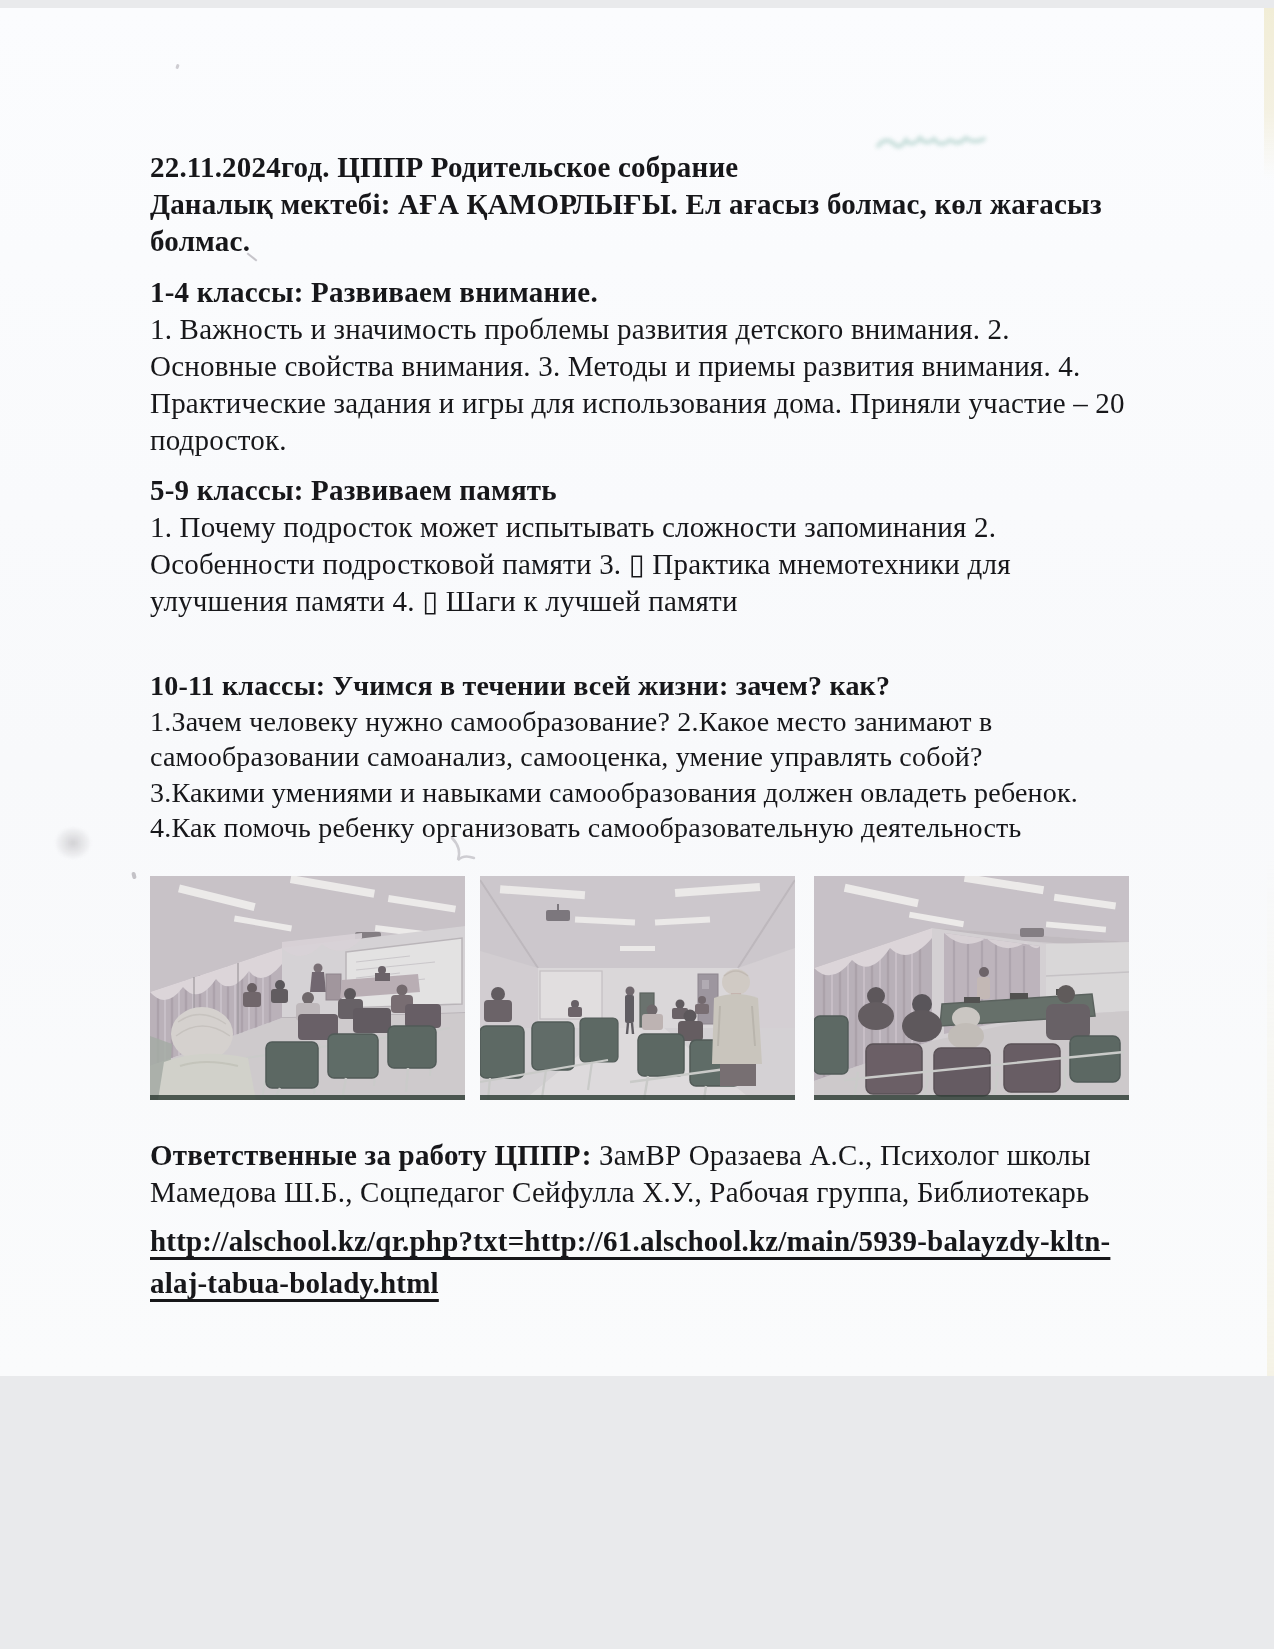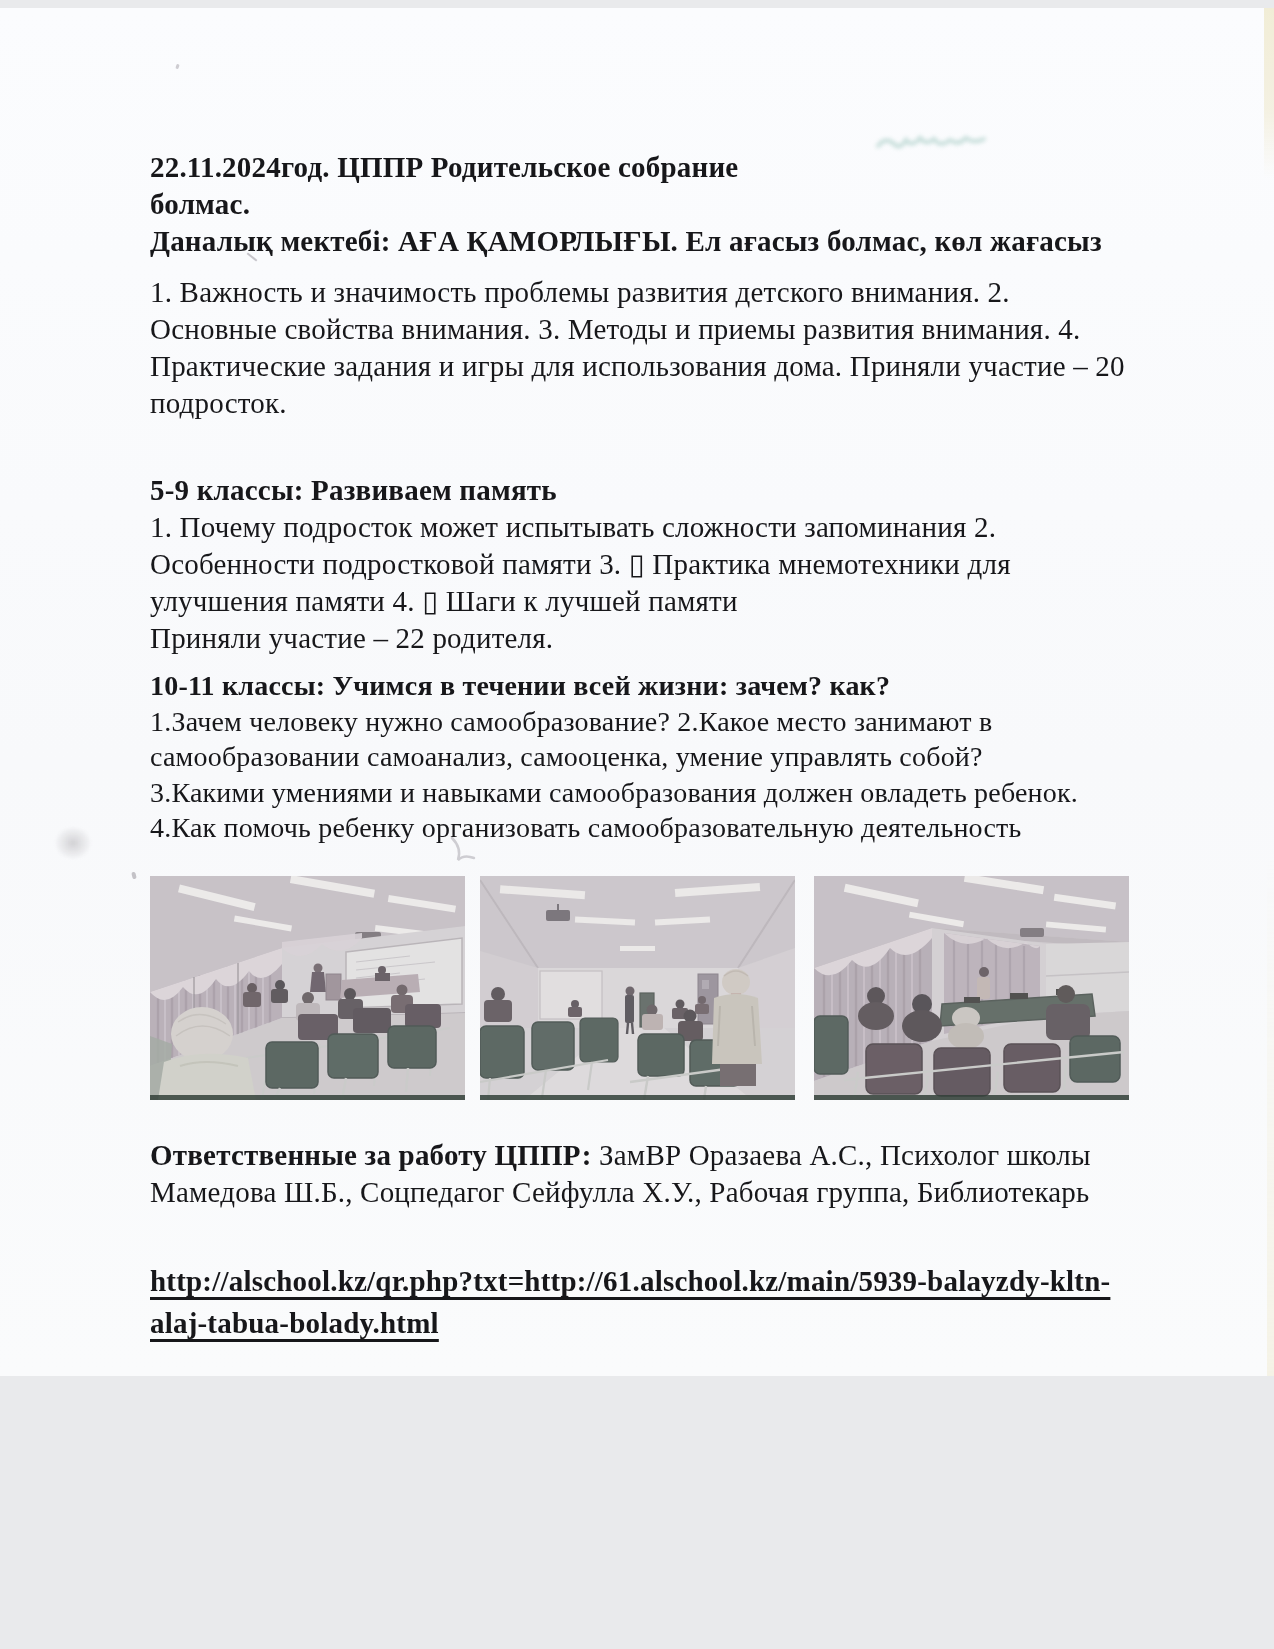--- a/index.html
+++ b/index.html
@@ -51,37 +51,37 @@
     background:linear-gradient(0deg,#efe9cc 0%, rgba(239,233,204,0) 100%);
     opacity:.45;filter:blur(.6px);}
 </style>
 </head>
 <body>
 
 <div class="page">
 
   <div class="blk t37 b" style="top:141px;">
     <div class="line">22.11.2024год. ЦППР Родительское собрание</div>
+    <div class="line">Даналық мектебі: АҒА ҚАМОРЛЫҒЫ. Ел ағасыз болмас, көл жағасыз</div>
     <div class="line">болмас.</div>
-    <div class="line">Даналық мектебі: АҒА ҚАМОРЛЫҒЫ. Ел ағасыз болмас, көл жағасыз</div>
   </div>
 
   <div class="blk t37" style="top:266px;">
+    <div class="line b">1-4 классы: Развиваем внимание.</div>
     <div class="line">1. Важность и значимость проблемы развития детского внимания. 2.</div>
     <div class="line">Основные свойства внимания. 3. Методы и приемы развития внимания. 4.</div>
     <div class="line">Практические задания и игры для использования дома. Приняли участие – 20</div>
     <div class="line">подросток.</div>
   </div>
 
   <div class="blk t37" style="top:464px;">
     <div class="line b">5-9 классы: Развиваем память</div>
     <div class="line">1. Почему подросток может испытывать сложности запоминания 2.</div>
     <div class="line">Особенности подростковой памяти 3. ▯ Практика мнемотехники для</div>
     <div class="line">улучшения памяти 4. ▯ Шаги к лучшей памяти</div>
-    <div class="line">Приняли участие – 22 родителя.</div>
   </div>
 
   <div class="blk t35" style="top:660px;">
     <div class="line b">10-11 классы: Учимся в течении всей жизни: зачем? как?</div>
     <div class="line">1.Зачем человеку нужно самообразование? 2.Какое место занимают в</div>
     <div class="line">самообразовании самоанализ, самооценка, умение управлять собой?</div>
     <div class="line">3.Какими умениями и навыками самообразования должен овладеть ребенок.</div>
     <div class="line">4.Как помочь ребенку организовать самообразовательную деятельность</div>
   </div>
 
@@ -375,21 +375,21 @@
       <rect x="0" y="0" width="315" height="224" fill="#dcebdc" opacity="0.08"></rect>
       <rect x="0" y="219" width="315" height="5" fill="#23392e" opacity="0.85"></rect>
     </svg>
   </div>
 
   <div class="blk t37" style="top:1129px;">
     <div class="line"><span class="b">Ответственные за работу ЦППР:</span><span> ЗамВР Оразаева А.С., Психолог школы</span></div>
     <div class="line">Мамедова Ш.Б., Соцпедагог Сейфулла Х.У., Рабочая группа, Библиотекарь</div>
   </div>
 
-  <div class="blk t37 urlblk" style="top:1252px;">
+  <div class="blk t37 urlblk" style="top:1212px;">
     <div class="line">http://alschool.kz/qr.php?txt=http://61.alschool.kz/main/5939-balayzdy-kltn-</div>
     <div class="line">alaj-tabua-bolady.html</div>
   </div>
 
   <div class="ghost">
     <svg viewBox="0 0 130 36" width="130" height="36">
       <path d="M6,22 Q14,12 22,20 Q28,26 34,16 Q40,24 48,14 Q54,22 62,15 Q68,24 78,16 Q86,22 94,14 Q102,20 112,15" fill="none" stroke="#a9cdc6" stroke-width="4" stroke-linecap="round"></path>
     </svg>
   </div>
   <div class="smudge"></div>

